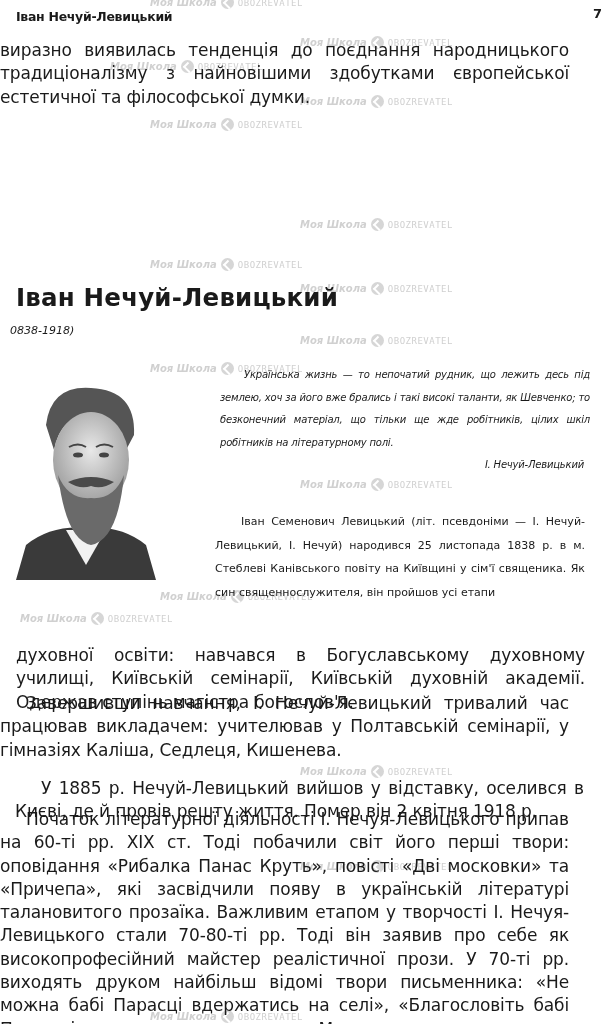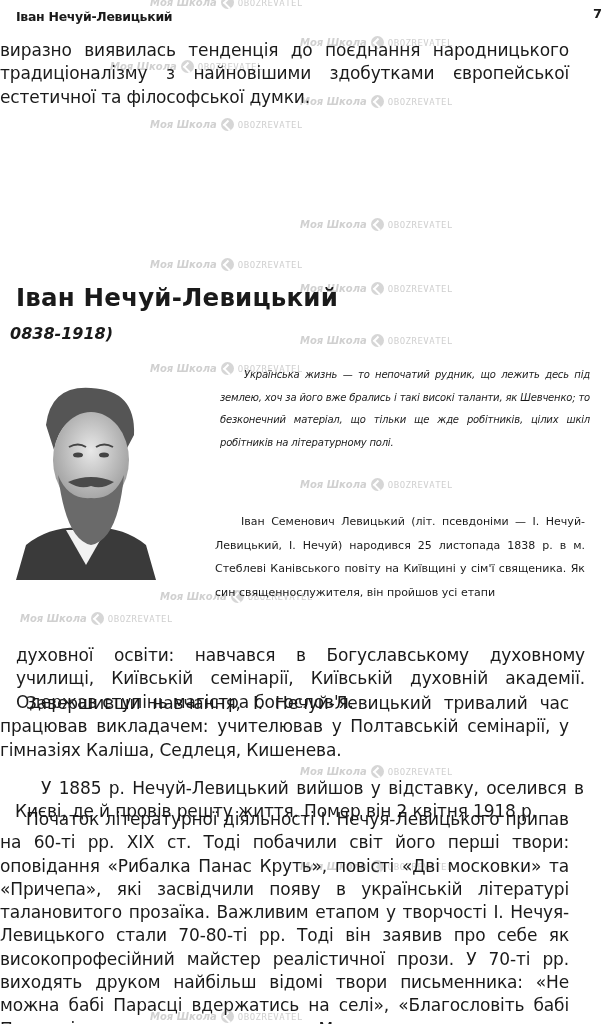--- a/index.html
+++ b/index.html
@@ -36,21 +36,21 @@
   .para {
     position: absolute; left: 0; width: 569px; font-size: 17px; line-height: 23.3px;
     text-align: justify; letter-spacing: -0.15px;
   }
   .para.indent { text-indent: 26px; }
   .heading {
     position: absolute; left: 16px; top: 283px; font-size: 24.5px; font-weight: bold;
     letter-spacing: 0.2px;
   }
   .years {
-    position: absolute; left: 10px; top: 324px; font-size: 16px; font-style: italic; font-weight: bold;
+    position: absolute; left: 10px; top: 324px; font-size: 11px; font-style: italic;
   }
   .portrait {
     position: absolute; left: 6px; top: 380px; width: 160px; height: 200px;
   }
   .epigraph {
     position: absolute; left: 220px; top: 364px; width: 370px;
     font-size: 10px; font-style: italic; line-height: 22.5px; text-align: justify;
     font-family: "DejaVu Sans", sans-serif; letter-spacing: -0.2px;
   }
   .epigraph .line1 { text-indent: 24px; }
@@ -173,20 +173,21 @@
       <path d="M62 102 Q85 92 108 102 Q96 110 85 106 Q74 110 62 102 Z" fill="#4a4a4a"></path>
       <ellipse cx="72" cy="75" rx="5" ry="2.5" fill="#444"></ellipse>
       <ellipse cx="98" cy="75" rx="5" ry="2.5" fill="#444"></ellipse>
       <path d="M63 67 Q72 62 80 67" stroke="#444" stroke-width="2" fill="none"></path>
       <path d="M90 67 Q98 62 107 67" stroke="#444" stroke-width="2" fill="none"></path>
     </svg>
   </div>
 
   <div class="epigraph">
     <div class="line1">Українська жизнь — то непочатий рудник, що лежить десь під землею, хоч за його вже брались і такі високі таланти, як Шевченко; то безконечний матеріал, що тільки ще жде робітників, цілих шкіл робітників на літературному полі.</div>
+    <span class="epigraph-author">І. Нечуй-Левицький</span>
   </div>
 
   <p class="bio-col" style="margin:0;text-indent:26px">Іван Семенович Левицький (літ. псевдоніми — І. Нечуй-Левицький, І. Нечуй) народився 25 листопада 1838 р. в м. Стеблеві Канівського повіту на Київщині у сім'ї священика. Як син священнослужителя, він пройшов усі етапи</p>
   <p class="para" style="top:628px;margin:16px">духовної освіти: навчався в Богуславському духовному училищі, Київській семінарії, Київській духовній академії. Одержав ступінь магістра богослов'я.</p>
   <p class="para indent" style="top:692px;margin:0">Завершивши навчання, І. Нечуй-Левицький тривалий час працював викладачем: учителював у Полтавській семінарії, у гімназіях Каліша, Седлеця, Кишенева.</p>
   <p class="para indent" style="top:762px;margin:15px">У 1885 р. Нечуй-Левицький вийшов у відставку, оселився в Києві, де й провів решту життя. Помер він 2 квітня 1918 р.</p>
   <p class="para indent" style="top:808px;margin:0">Початок літературної діяльності І. Нечуя-Левицького припав на 60-ті рр. XIX ст. Тоді побачили світ його перші твори: оповідання «Рибалка Панас Круть», повісті «Дві московки» та «Причепа», які засвідчили появу в українській літературі талановитого прозаїка. Важливим етапом у творчості І. Нечуя-Левицького стали 70-80-ті рр. Тоді він заявив про себе як високопрофесійний майстер реалістичної прози. У 70-ті рр. виходять друком найбільш відомі твори письменника: «Не можна бабі Парасці вдержатись на селі», «Благословіть бабі Палажці скоропостижно вмерти», «Микола</p>
 </div>
 
 </body></html>

